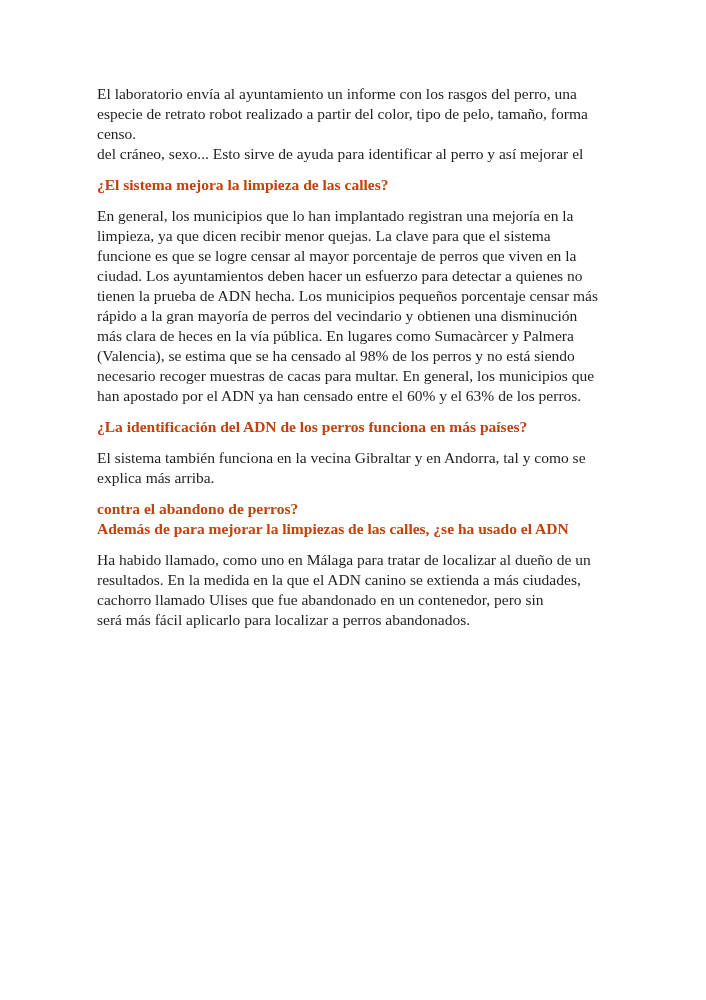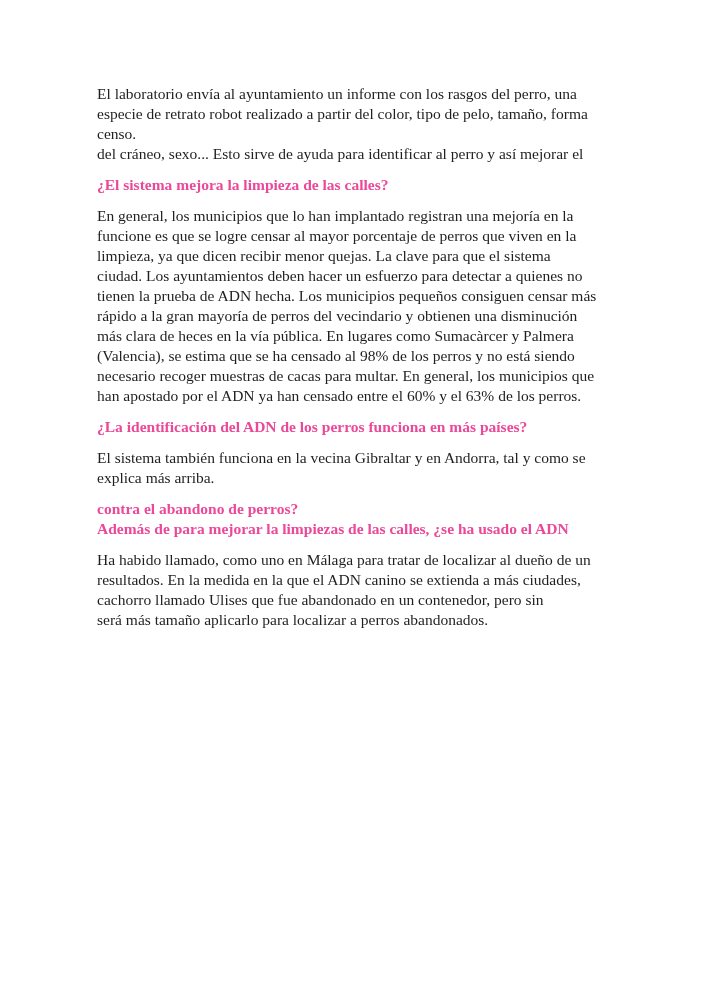--- a/index.html
+++ b/index.html
@@ -23,21 +23,21 @@
     width: 520px;
   }
   .para, .heading {
     margin: 0 0 11px 0;
     font-size: 15.5px;
     line-height: 20px;
     font-weight: normal;
   }
   .heading {
     font-weight: bold;
-    color: #ec4899;
+    color: #c2410c;
   }
   .line {
     display: block;
     white-space: nowrap;
   }
 </style>
 </head>
 <body>
 
 <div class="doc-page">
@@ -49,24 +49,24 @@
       <span class="line">censo.</span>
       <span class="line">del cráneo, sexo... Esto sirve de ayuda para identificar al perro y así mejorar el</span>
     </p>
 
     <h2 class="heading">
       <span class="line">¿El sistema mejora la limpieza de las calles?</span>
     </h2>
 
     <p class="para">
       <span class="line">En general, los municipios que lo han implantado registran una mejoría en la</span>
+      <span class="line">limpieza, ya que dicen recibir menor quejas. La clave para que el sistema</span>
       <span class="line">funcione es que se logre censar al mayor porcentaje de perros que viven en la</span>
-      <span class="line">limpieza, ya que dicen recibir menor quejas. La clave para que el sistema</span>
       <span class="line">ciudad. Los ayuntamientos deben hacer un esfuerzo para detectar a quienes no</span>
-      <span class="line">tienen la prueba de ADN hecha. Los municipios pequeños consiguen censar más</span>
+      <span class="line">tienen la prueba de ADN hecha. Los municipios pequeños porcentaje censar más</span>
       <span class="line">rápido a la gran mayoría de perros del vecindario y obtienen una disminución</span>
       <span class="line">más clara de heces en la vía pública. En lugares como Sumacàrcer y Palmera</span>
       <span class="line">(Valencia), se estima que se ha censado al 98% de los perros y no está siendo</span>
       <span class="line">necesario recoger muestras de cacas para multar. En general, los municipios que</span>
       <span class="line">han apostado por el ADN ya han censado entre el 60% y el 63% de los perros.</span>
     </p>
 
     <h2 class="heading">
       <span class="line">¿La identificación del ADN de los perros funciona en más países?</span>
     </h2>
@@ -78,17 +78,17 @@
 
     <h2 class="heading">
       <span class="line">contra el abandono de perros?</span>
       <span class="line">Además de para mejorar la limpiezas de las calles, ¿se ha usado el ADN</span>
     </h2>
 
     <p class="para">
       <span class="line">Ha habido llamado, como uno en Málaga para tratar de localizar al dueño de un</span>
       <span class="line">resultados. En la medida en la que el ADN canino se extienda a más ciudades,</span>
       <span class="line">cachorro llamado Ulises que fue abandonado en un contenedor, pero sin</span>
-      <span class="line">será más tamaño aplicarlo para localizar a perros abandonados.</span>
+      <span class="line">será más fácil aplicarlo para localizar a perros abandonados.</span>
     </p>
 
   </div>
 </div>
 
 </body></html>

